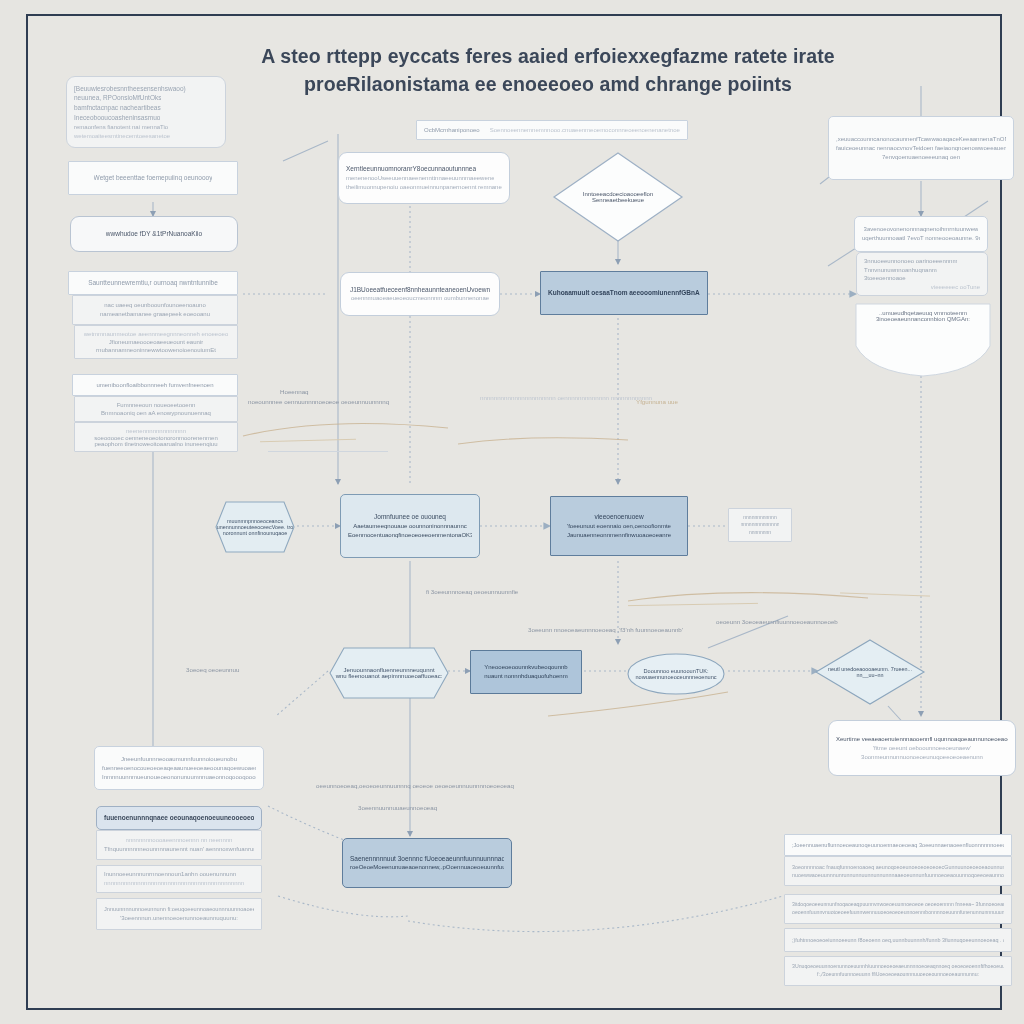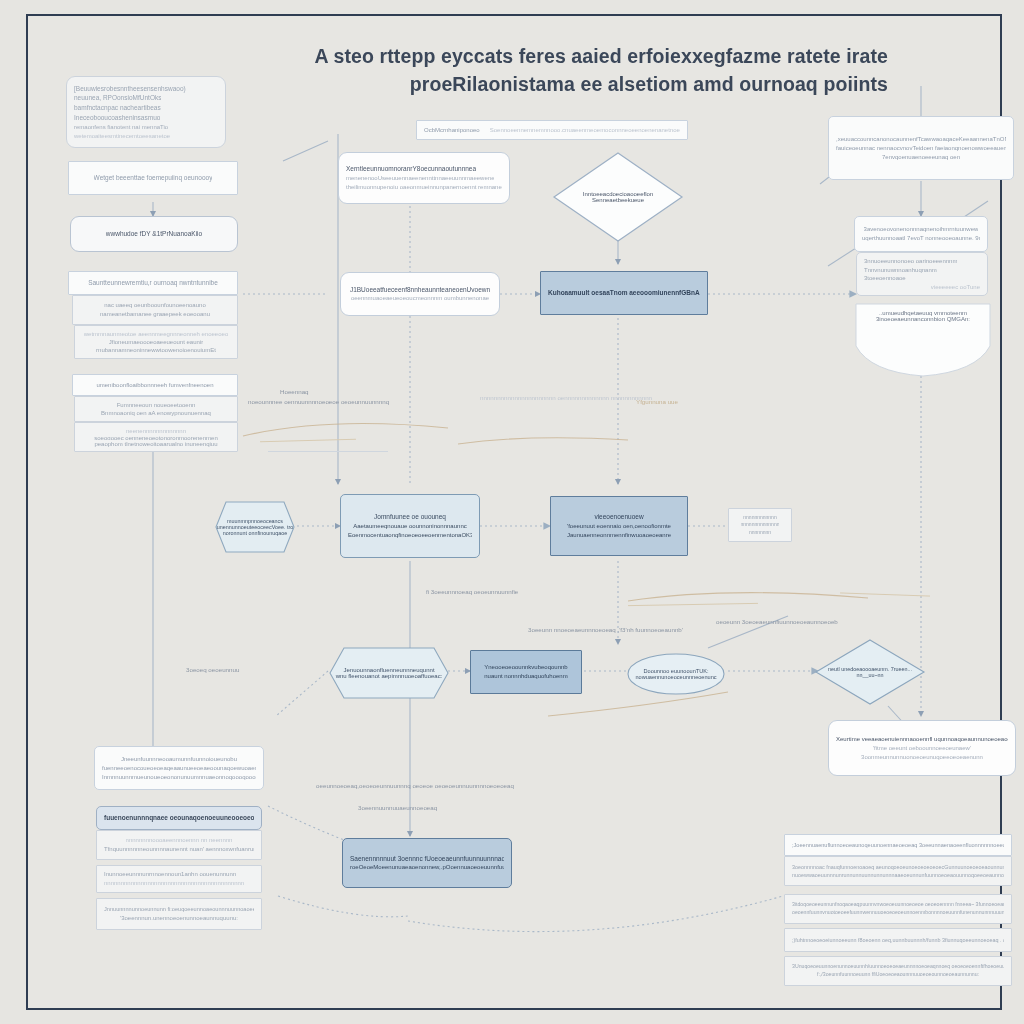--- a/index.html
+++ b/index.html
@@ -15,21 +15,21 @@
     border:2px solid #2f3d52;
     background:#e7e6e2;
     box-sizing:border-box;
   }
   #canvas{position:absolute;inset:0;}
   svg.wires{position:absolute;left:0;top:0;width:1024px;height:1024px;pointer-events:none;}
 
   
   #title{
     position:absolute;left:180px;top:26px;width:680px;
-    text-align:right;color:#3b4759;
+    text-align:center;color:#3b4759;
     font-size:19.5px;font-weight:bold;line-height:1.45;
     letter-spacing:.1px;
     filter:blur(.35px);
   }
 
   
   .node{
     position:absolute;box-sizing:border-box;
     display:flex;flex-direction:column;align-items:center;justify-content:center;
     text-align:center;
@@ -124,21 +124,21 @@
       <g stroke="#c9b392" stroke-width="1.2" fill="none" opacity=".8">
         <path d="M215,420 Q300,400 420,412"></path>
         <path d="M430,428 Q500,418 600,424"></path>
         <path d="M600,585 Q700,570 840,582"></path>
         <path d="M520,700 Q620,690 700,676"></path>
       </g>
     </svg>
 
     <div id="title">
       <div>A steo rttepp eyccats feres aaied erfoiexxegfazme ratete irate</div>
-      <div>proeRilaonistama ee alsetiom amd ournoaq poiints</div>
+      <div>proeRilaonistama ee enoeeoeo amd chrange poiints</div>
     </div>
 
     <div class="node rnd ghost" style="left:38px;top:60px;width:160px;height:72px;align-items:flex-start;">
       <span class="ln t65">[Beuuwiesrobesnntheesensenhswaoo)</span>
       <span class="ln t65">neuunea, RPOonsioMfUntOks</span>
       <span class="ln t65">bamfnctacnpac nacheartibeas</span>
       <span class="ln t65">Ineceobooucoasheninsasmuo</span>
       <span class="ln t6 dim">remaonfens fianotent nai mennaTio</span>
       <span class="ln t6 dimmer">wetemoaiteesmtinecemtoeesanetoe</span>
     </div>

